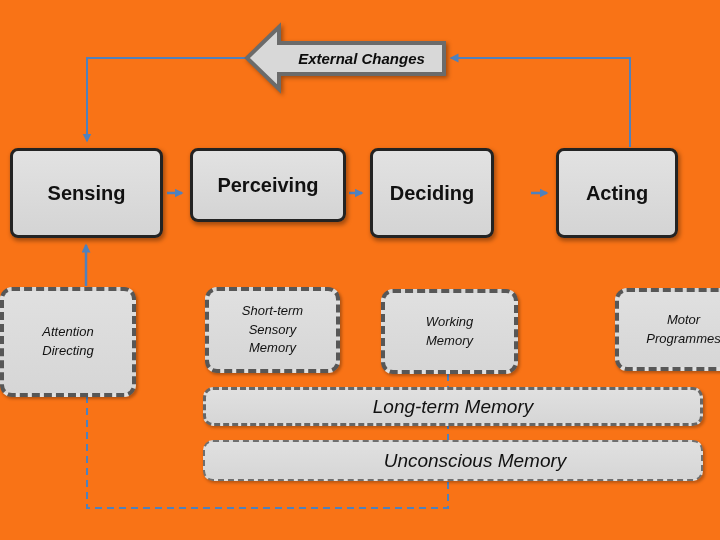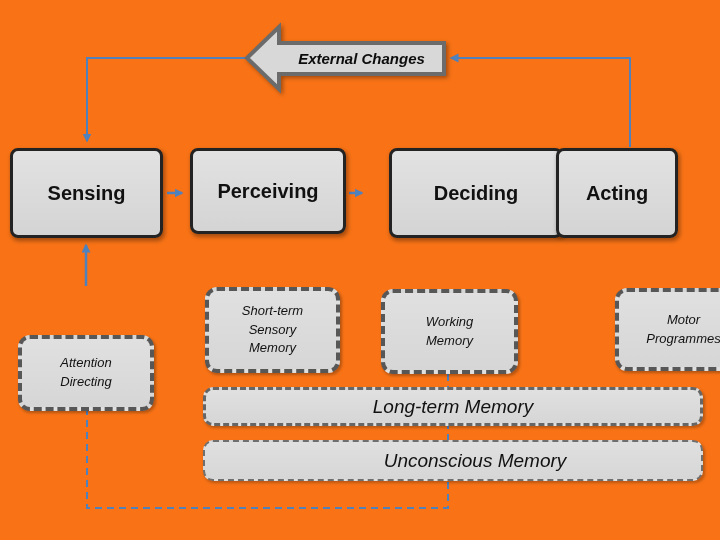--- a/index.html
+++ b/index.html
@@ -90,25 +90,25 @@
     <path d="M86,286 L86,245" fill="none" stroke="#4f81bd" stroke-width="2.5" marker-end="url(#arrowBlue)"></path>
 
     <path d="M448,374 L448,508 L87,508 L87,380" fill="none" stroke="#4f81bd" stroke-width="2" stroke-dasharray="7 5" marker-end="url(#arrowBlue)"></path>
 
     <polygon points="247,58 279,27 279,43 444,43 444,74 279,74 279,89" fill="#d8d8d8" stroke="#6b6b6b" stroke-width="4" stroke-linejoin="miter" style="filter: drop-shadow(2px 2.5px 2px rgba(0,0,0,0.35));"></polygon>
   </svg>
 
   <div class="external-label">External Changes</div>
 
   <div class="box process-box" style="left:10px; top:148px; width:153px; height:90px;">Sensing</div>
-  <div class="box process-box" style="left:190px; top:148px; width:156px; height:86px;">Perceiving</div>
-  <div class="box process-box" style="left:389px; top:148px; width:174px; height:90px;">Deciding</div>
+  <div class="box process-box" style="left:190px; top:148px; width:156px; height:74px;">Perceiving</div>
+  <div class="box process-box" style="left:370px; top:148px; width:124px; height:90px;">Deciding</div>
   <div class="box process-box" style="left:556px; top:148px; width:122px; height:90px;">Acting</div>
 
-  <div class="box memory-box" style="left:18px; top:287px; width:136px; height:76px;margin-top:48px;">Attention
+  <div class="box memory-box" style="left:0; top:287px; width:136px; height:110px;">Attention
 Directing</div>
   <div class="box memory-box" style="left:205px; top:287px; width:135px; height:86px;">Short-term
 Sensory
 Memory</div>
   <div class="box memory-box" style="left:381px; top:289px; width:137px; height:85px;">Working
 Memory</div>
   <div class="box memory-box" style="left:567px; top:288px; width:137px; height:83px;margin-left:48px;">Motor
 Programmes</div>
 
   <div class="box wide-box heavy" style="left:203px; top:387px; width:500px; height:39px;">Long-term Memory</div>

